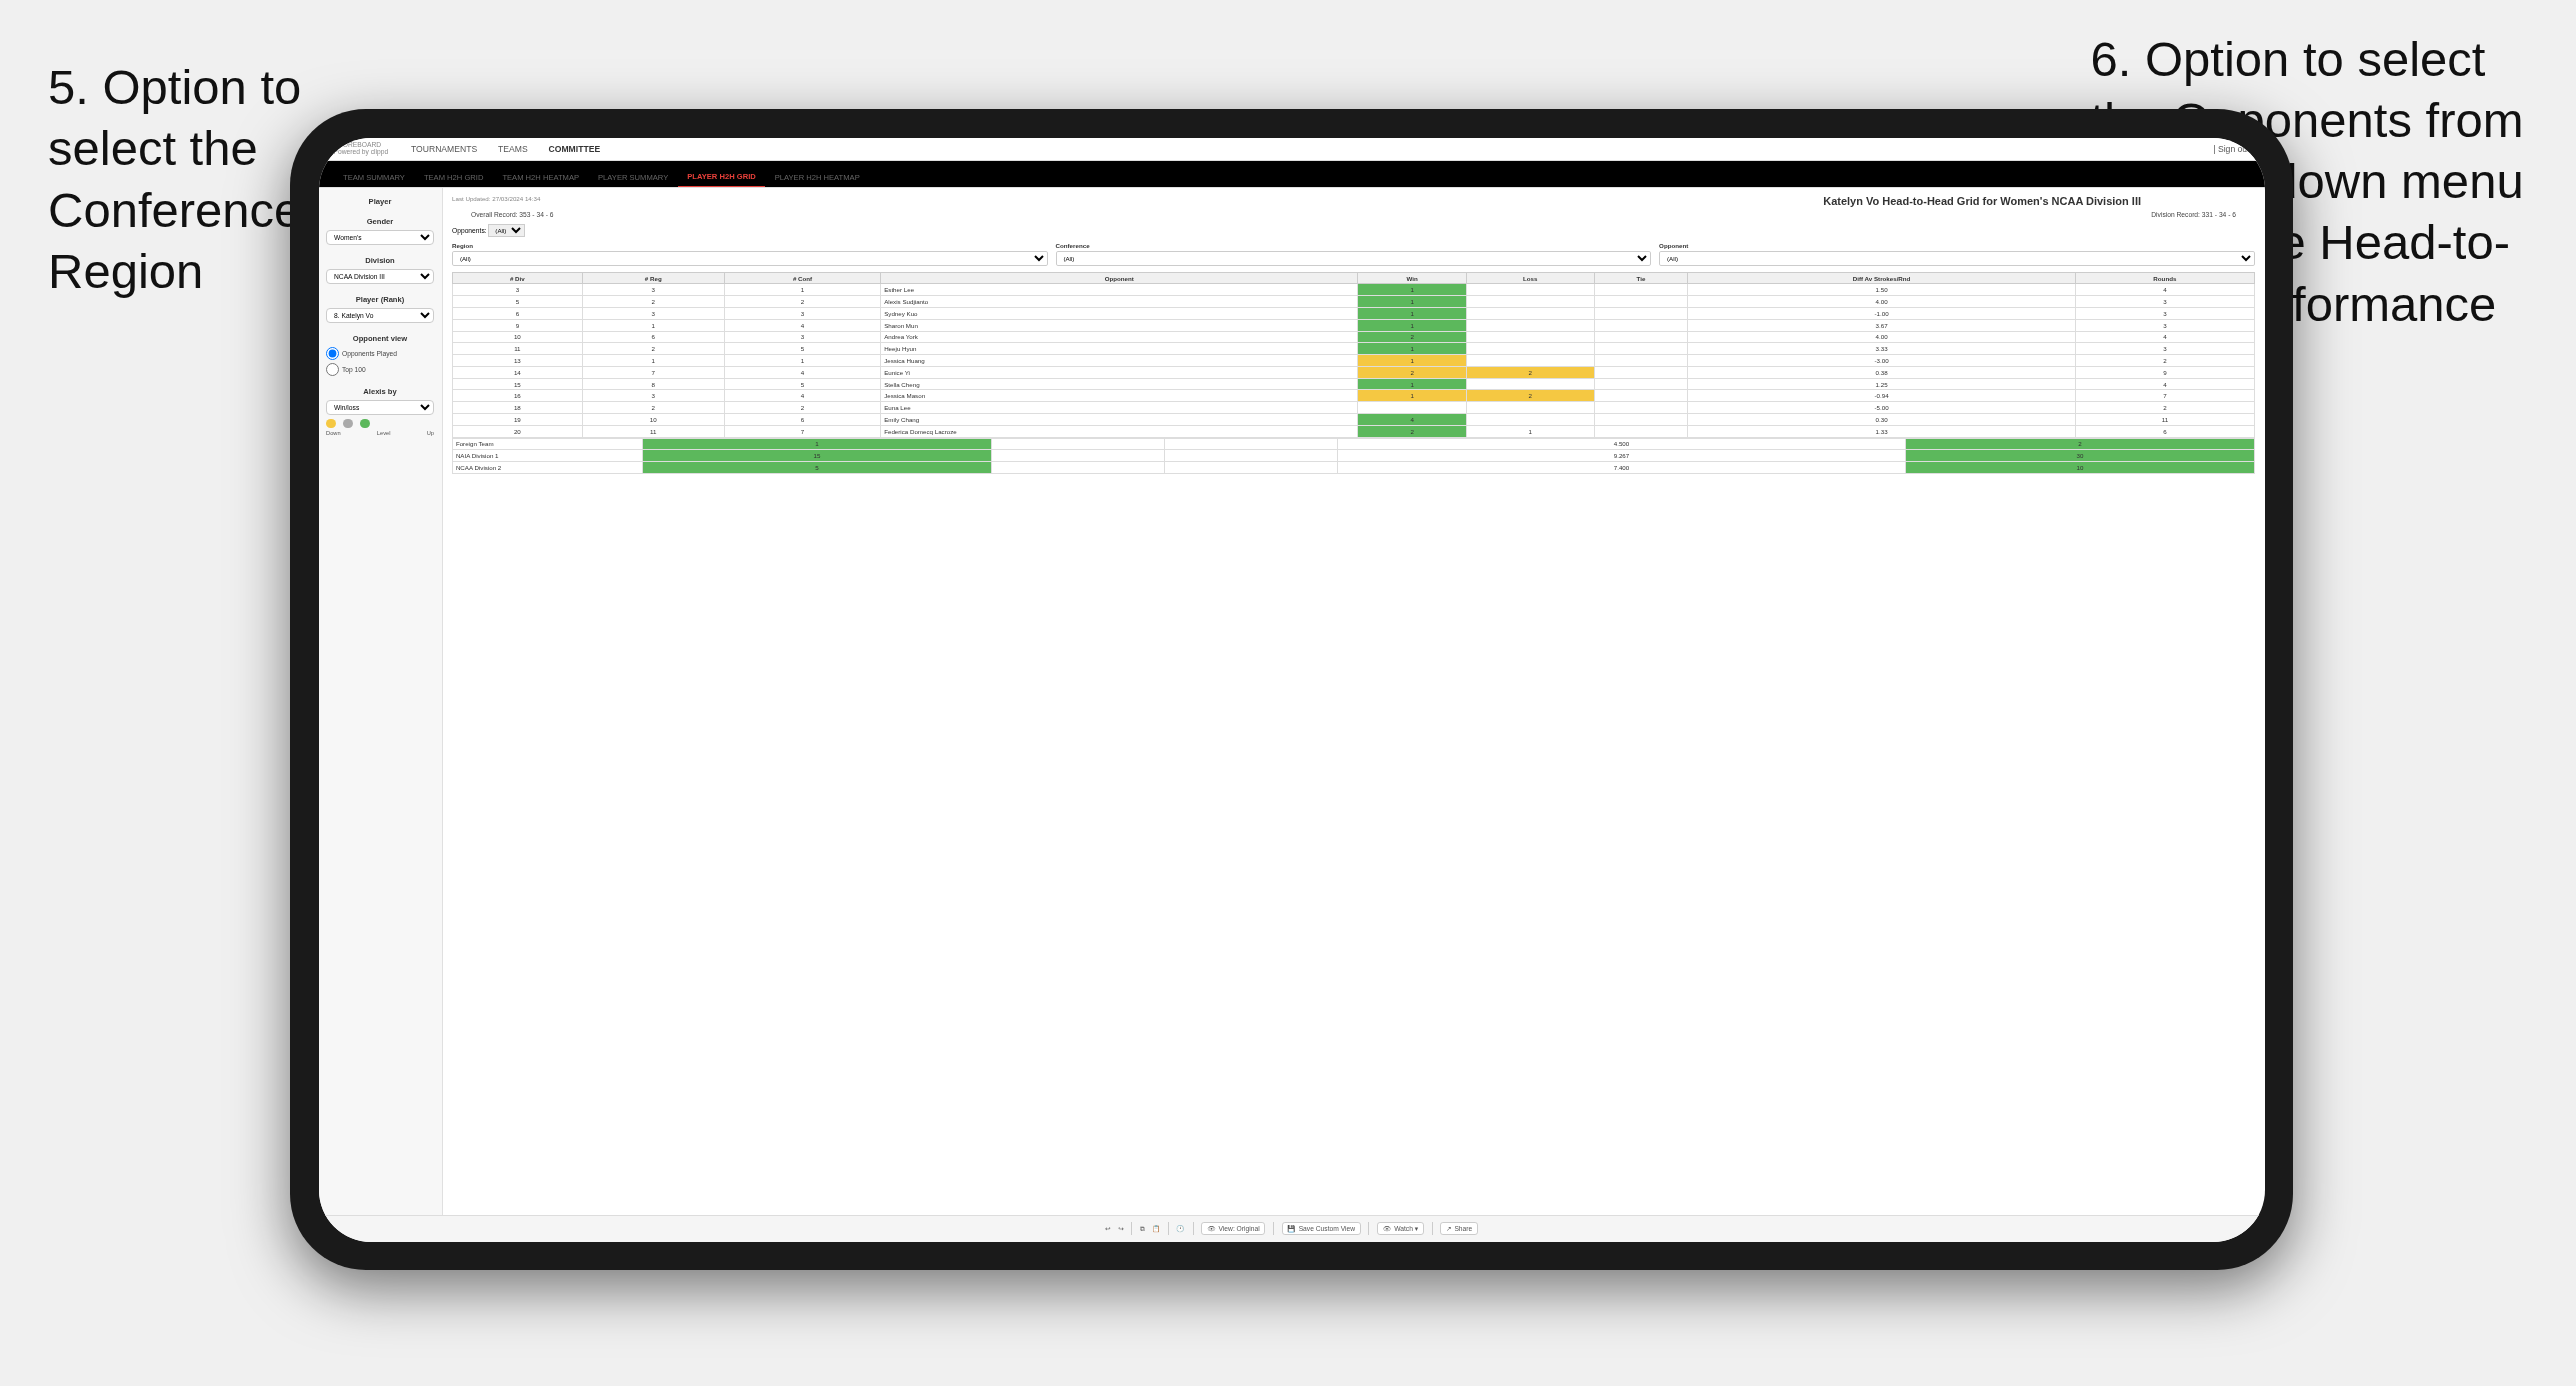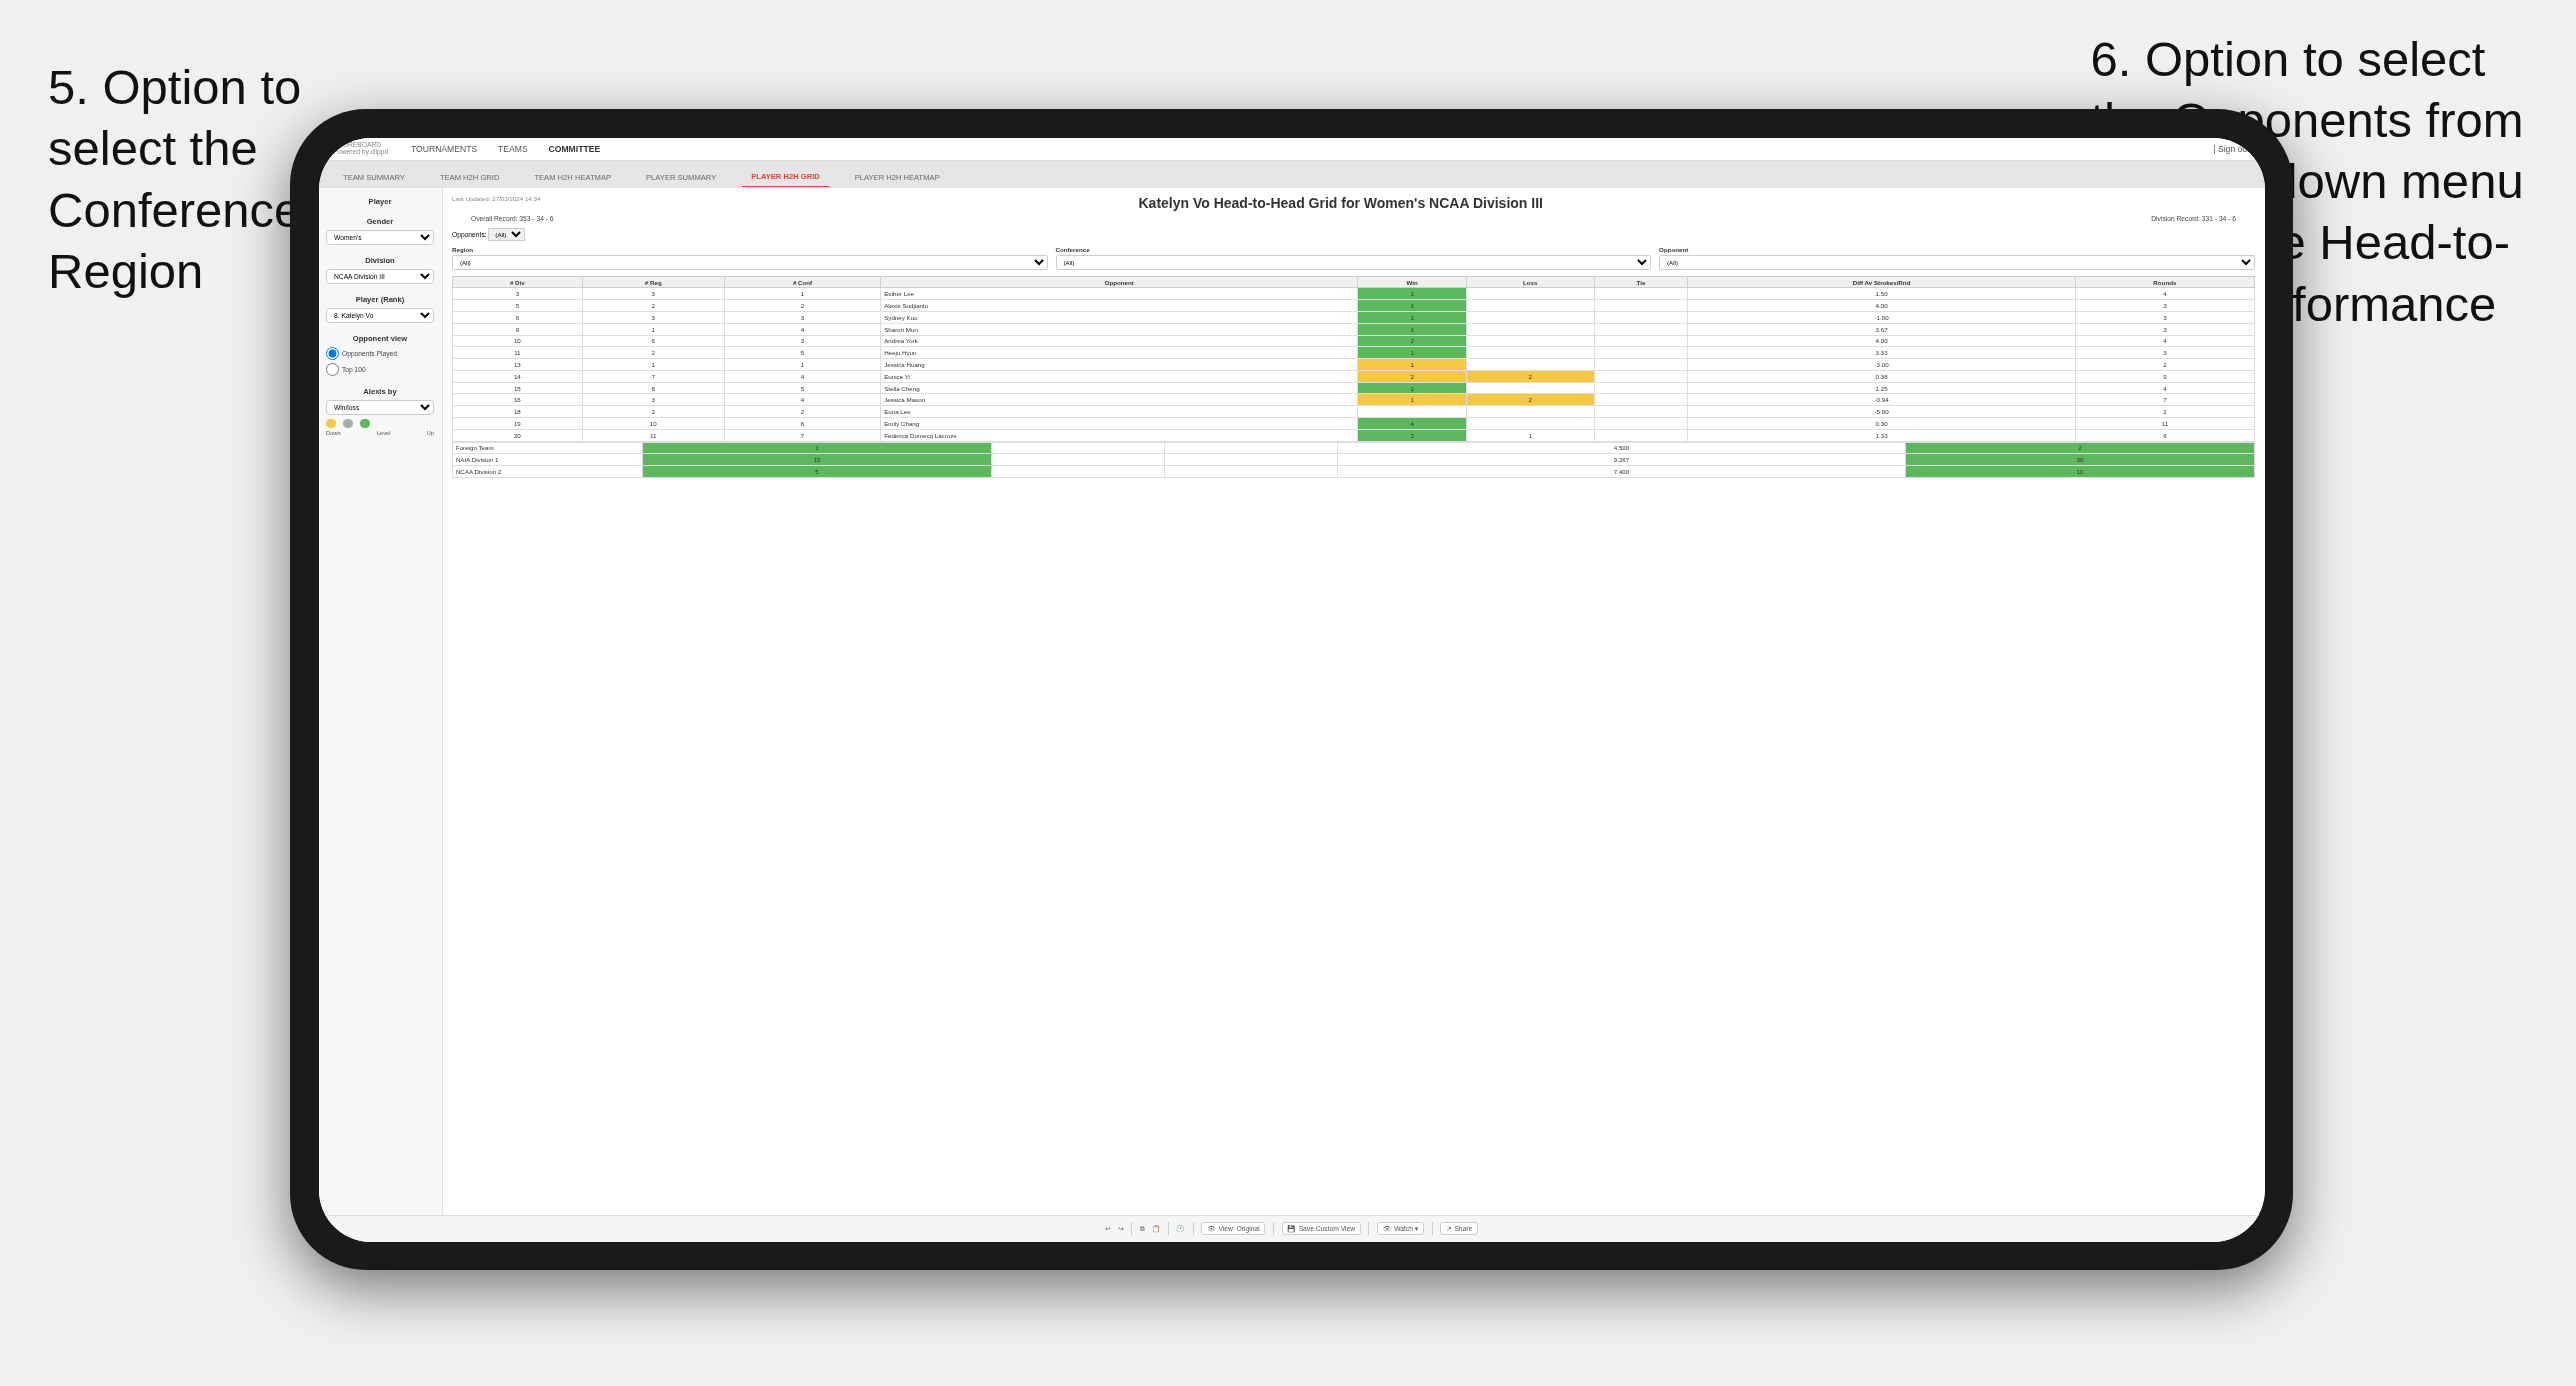--- a/index.html
+++ b/index.html
@@ -122,22 +122,22 @@
     }
 
     .nav-right {
       font-size: 8.6px;
       color: #555;
     }
 
     
     .sub-nav {
       display: flex;
-      gap: 16px;
-      background: #e5e5e5;
+      gap: 0;
+      background: #000000;
       border-bottom: 1.9px solid #e0e0e0;
       padding: 0 15px;
       height: 27px;
       align-items: flex-end;
     }
 
     .sub-nav-link {
       font-size: 7.6px;
       color: #666;
       text-transform: uppercase;
@@ -244,24 +244,24 @@
       align-items: flex-start;
       margin-bottom: 3.8px;
     }
 
     .update-text {
       font-size: 6.2px;
       color: #888;
     }
 
     .page-title {
-      font-size: 14px;
+      font-size: 11px;
       font-weight: bold;
       color: #333;
-      text-align: center;
+      text-align: right;
       flex: 1;
     }
 
     .records-row {
       display: flex;
       justify-content: space-between;
       font-size: 6.7px;
       color: #444;
       margin-bottom: 5.7px;
       padding: 0 19px;

